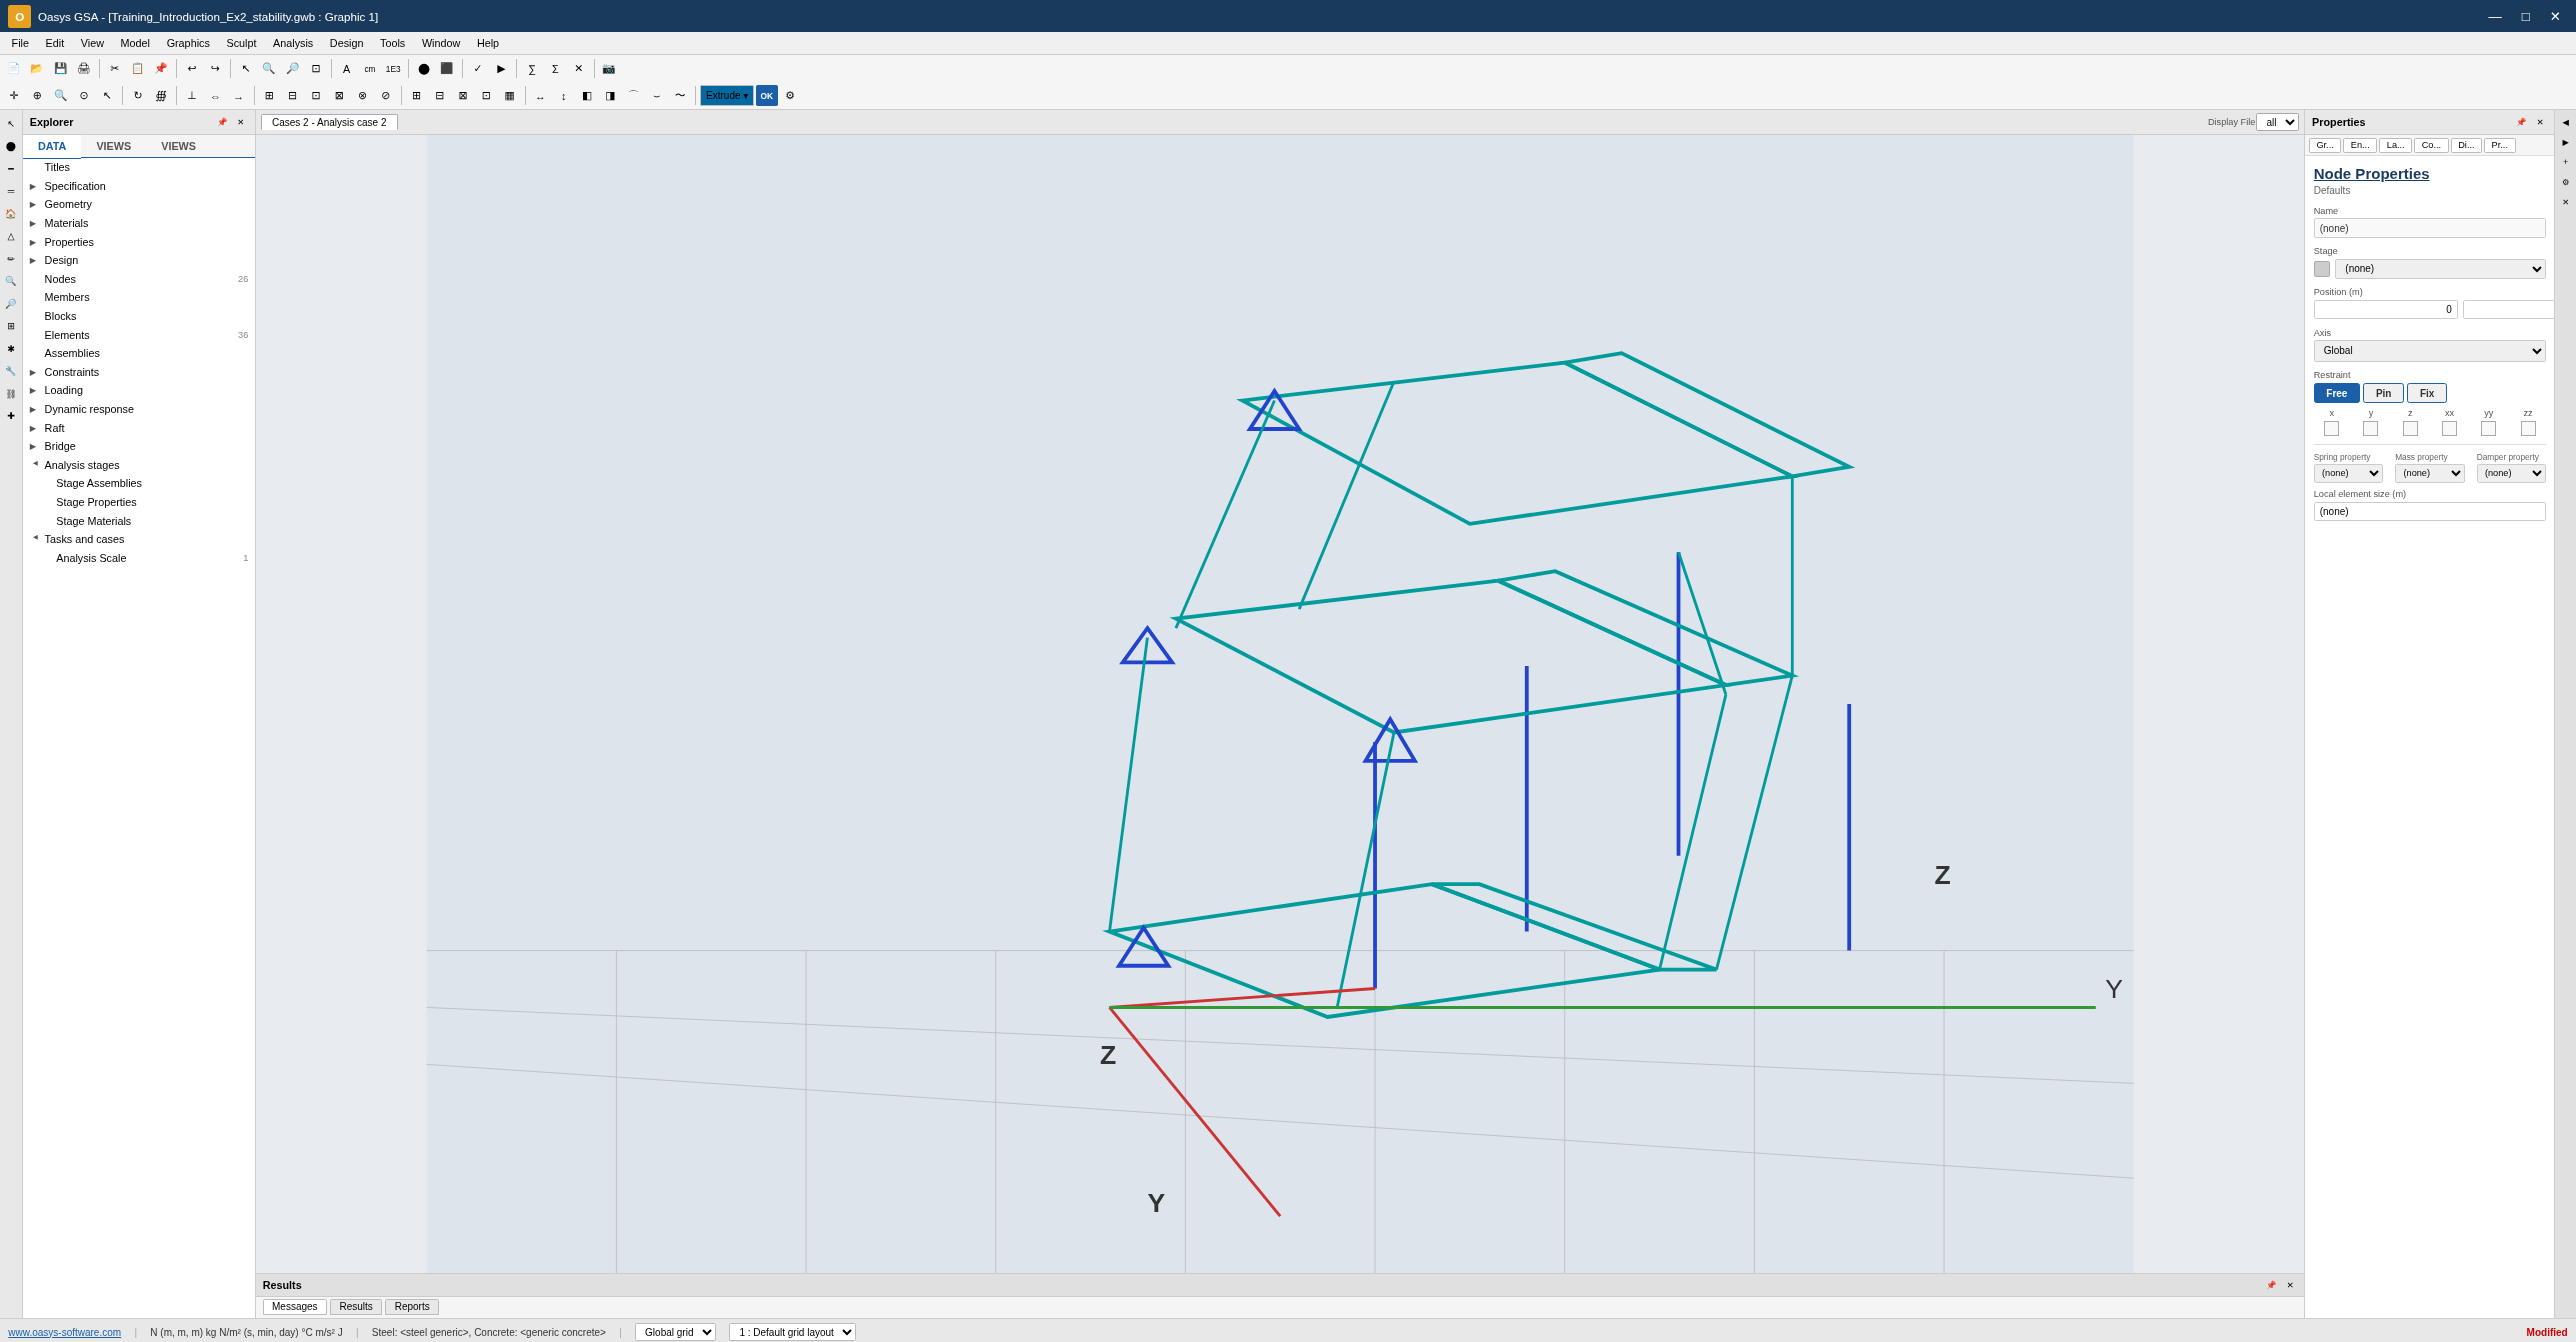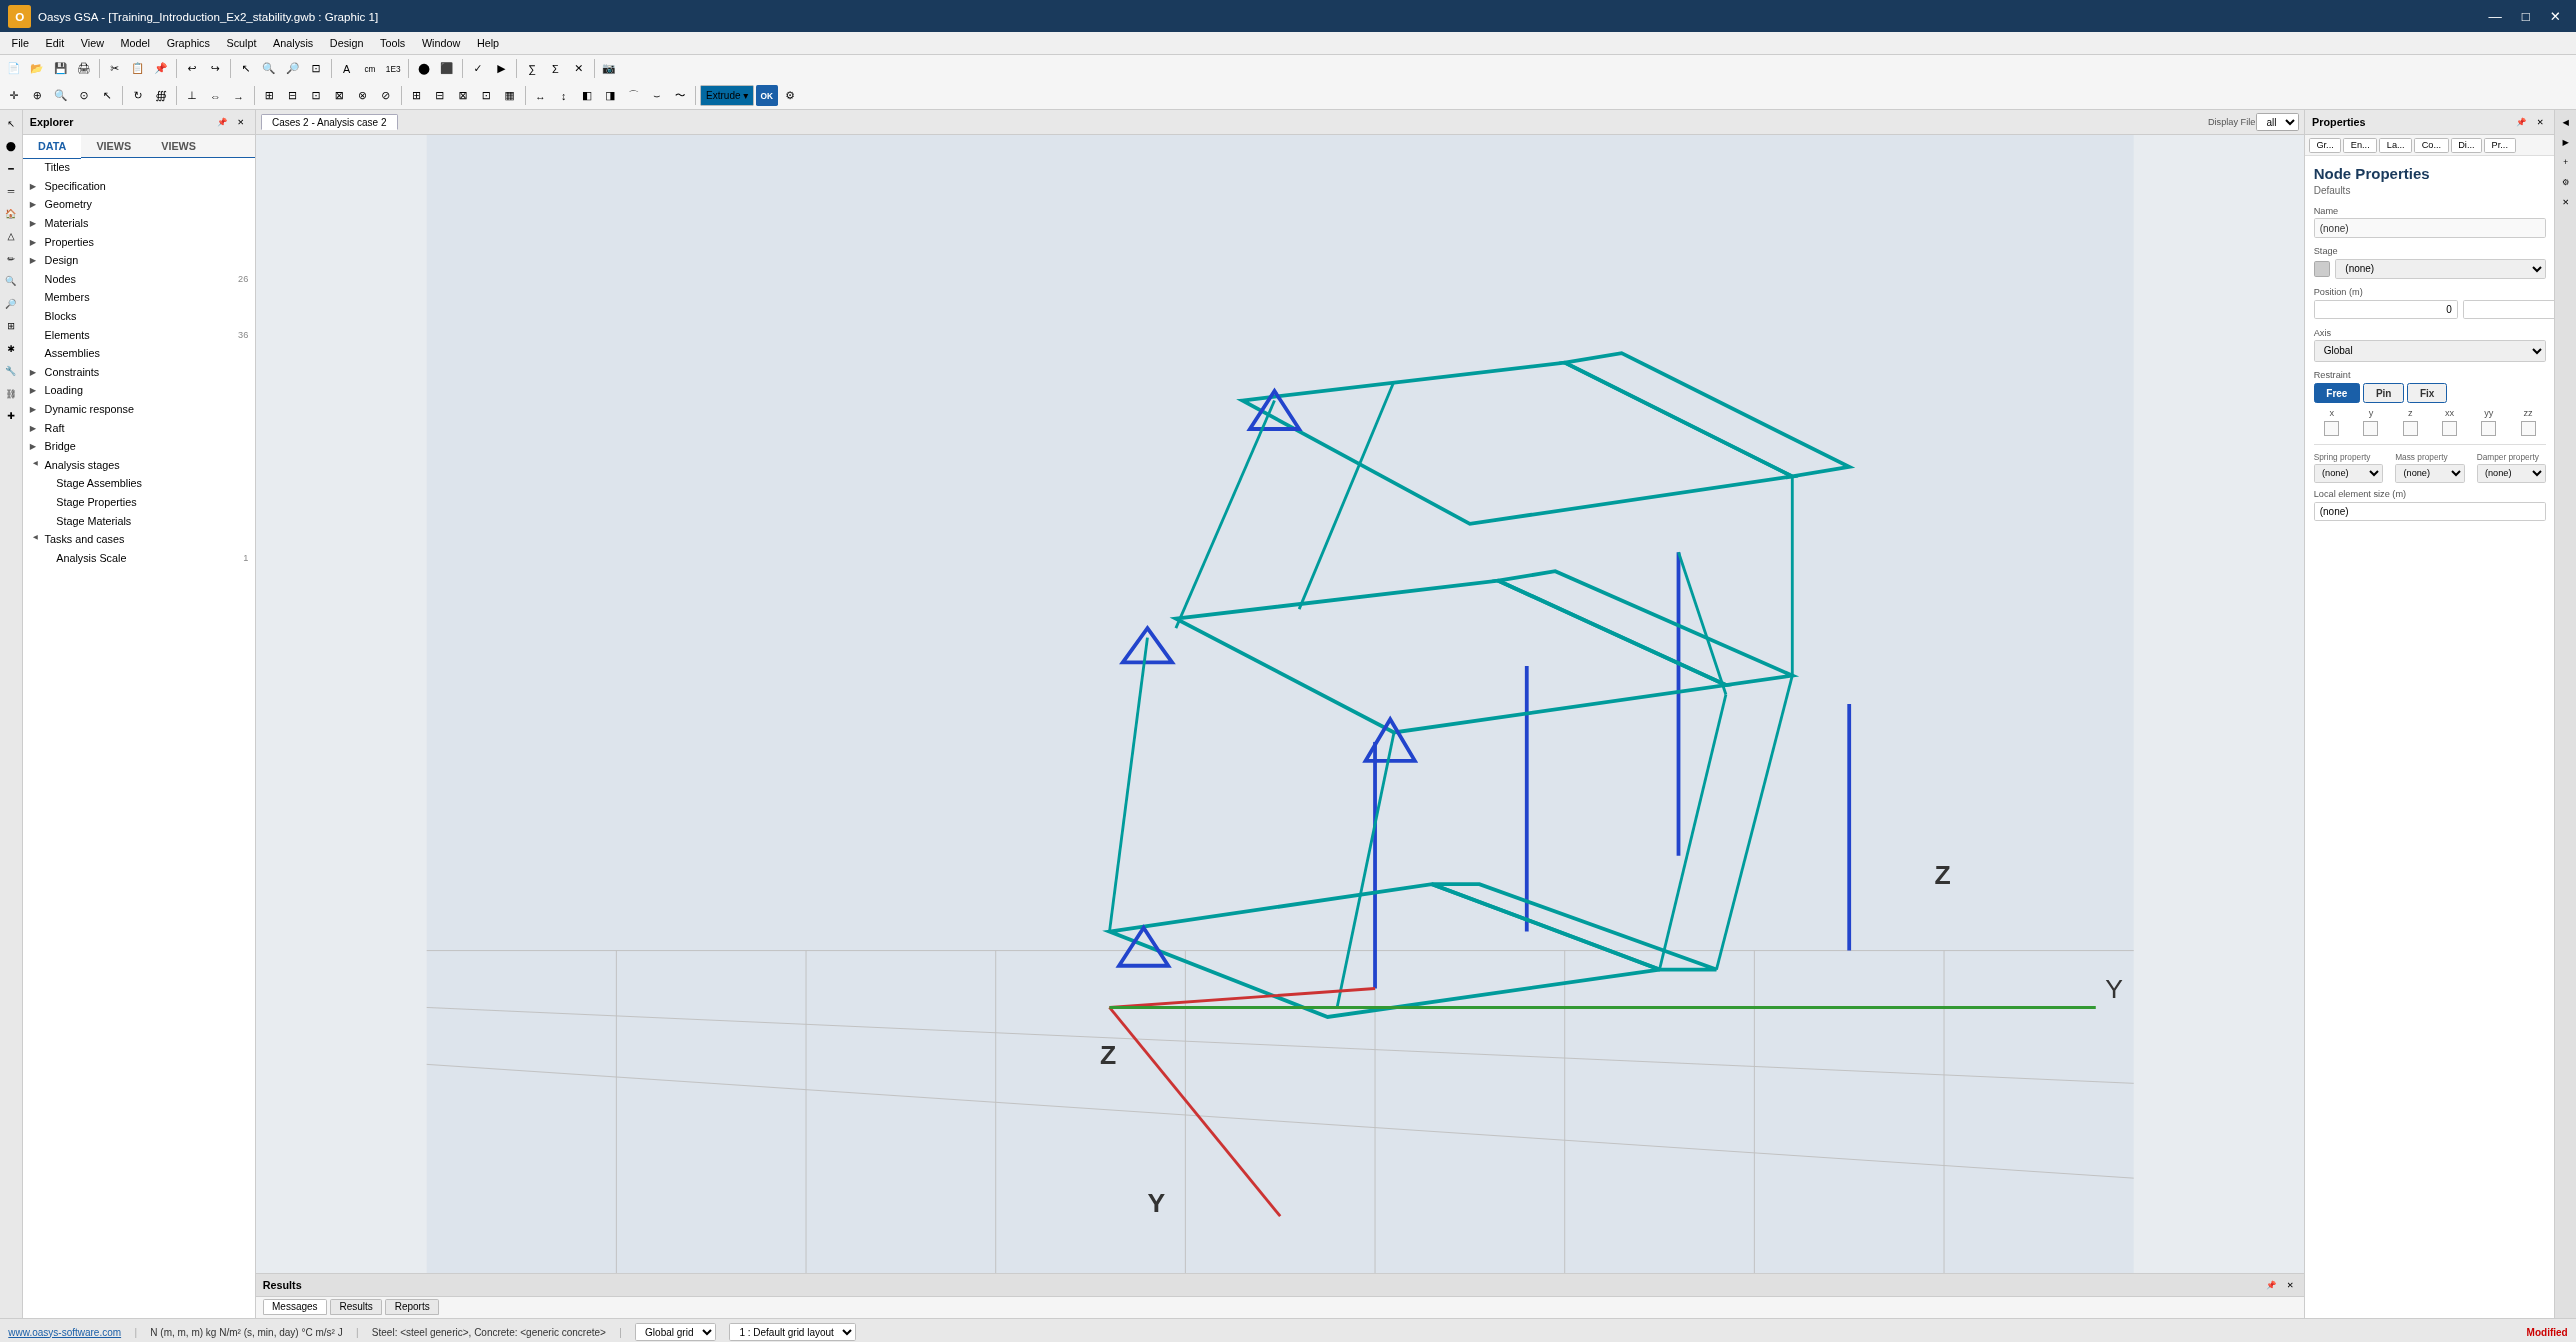--- a/index.html
+++ b/index.html
@@ -265,21 +265,21 @@
       border: 0.8px solid #bbb;
       background: #fff;
       cursor: pointer;
       border-radius: 1.7px;
     }
     .props-content {
       flex: 1;
       overflow-y: auto;
       padding: 8.3px;
     }
-    .props-title { font-size: 15px; font-weight: bold; color: #1a3a5c; margin-bottom: 3.3px; }
+    .props-title { font-size: 15px; font-weight: bold; color: #1a3a5c; margin-bottom: 3.3px; text-decoration: underline; }
     .props-subtitle { color: #666; margin-bottom: 10px; font-size: 10px; }
     .props-field {
       margin-bottom: 8.3px;
     }
     .props-field-label {
       font-size: 9.2px;
       color: #555;
       margin-bottom: 2.5px;
     }
     .props-field-value {

